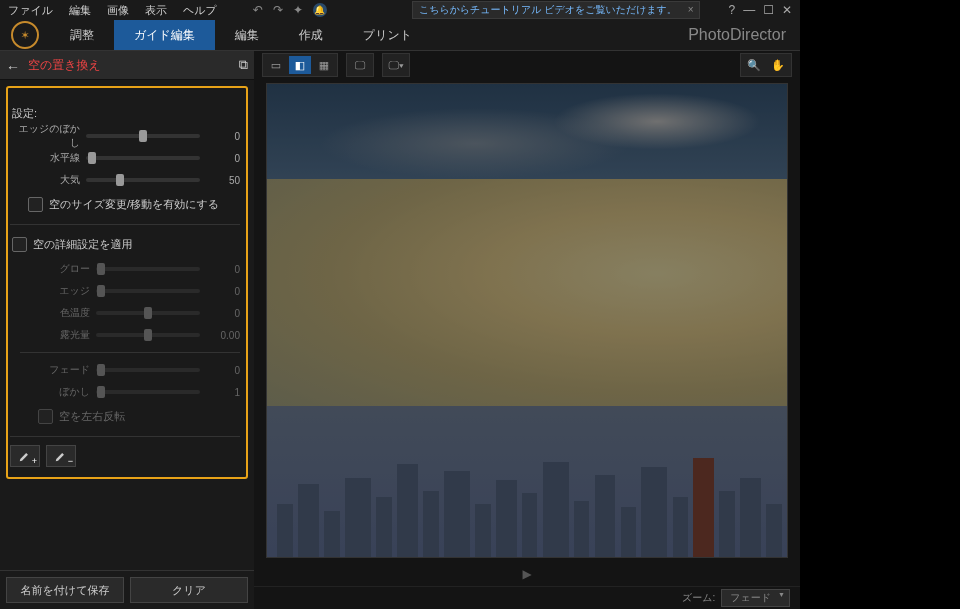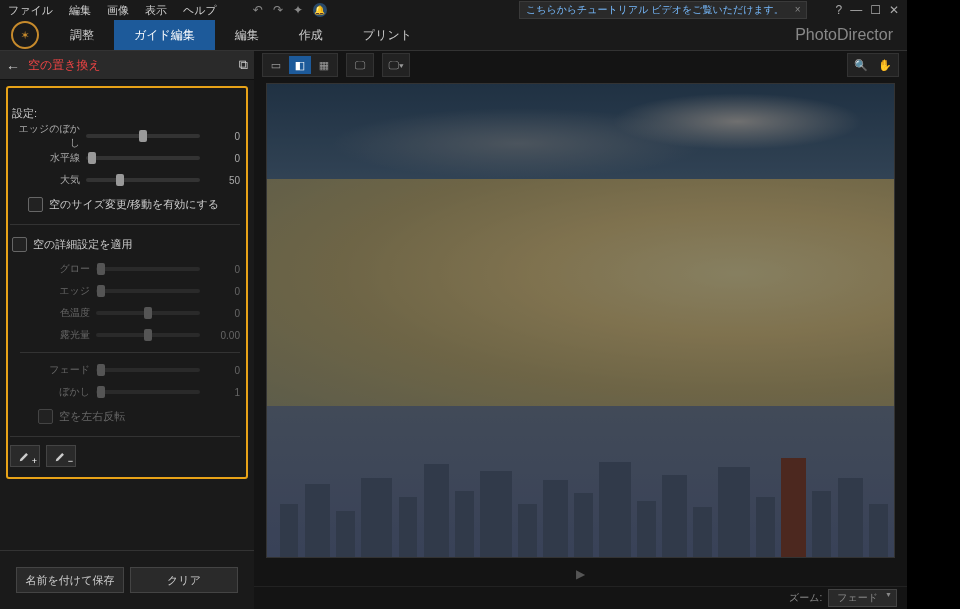--- a/index.html
+++ b/index.html
@@ -1,16 +1,16 @@
 <!DOCTYPE html>
 <html><head>
 <meta charset="utf-8">
 <style>
 html,body{margin:0;padding:0;width:960px;height:609px;background:#000;font-family:"Meiryo","Yu Gothic",sans-serif;color:#bbb;font-size:11px;overflow:hidden}
-.app{width:907px;height:609px;background:#1a1a1a;display:flex;flex-direction:column}
+.app{width:800px;height:609px;background:#1a1a1a;display:flex;flex-direction:column}
 .menubar{height:20px;background:#1a1a1a;display:flex;align-items:center;padding:0 8px;gap:16px;font-size:11px;color:#ccc}
 .menubar .menu-item{cursor:pointer}
 .menubar .icons{margin-left:20px;display:flex;gap:10px;align-items:center}
 .menubar .icons span{color:#888;font-size:12px}
 .menubar .icons .bell{color:#6cf;background:#2a4a6a;border-radius:50%;width:14px;height:14px;display:flex;align-items:center;justify-content:center;font-size:9px}
 .menubar .spacer{flex:1}
 .menubar .tutorial{background:#2a2a2a;border:1px solid #3a3a3a;padding:1px 6px;font-size:10px;color:#7bf}
 .menubar .tutorial .close{margin-left:8px;color:#888}
 .menubar .win{display:flex;gap:8px;margin-left:12px;color:#aaa;font-size:12px}
 .topbar{height:30px;background:#1a1a1a;display:flex;align-items:center;border-bottom:1px solid #333}
@@ -42,21 +42,21 @@
 .check-row.disabled{color:#666}
 .check-row .chk{width:13px;height:13px;border:1px solid #666;border-radius:2px;background:#222}
 .check-row.disabled .chk{border-color:#444}
 .sep{border-top:1px solid #333;margin:6px 0}
 .indent{padding-left:10px}
 .desc{color:#999;font-size:10px;line-height:1.4;padding:4px 2px}
 .brush-select{display:flex;gap:6px;padding:2px 0}
 .brush{width:28px;height:20px;background:#2a2a2a;border:1px solid #444;display:flex;align-items:center;justify-content:center;color:#ccc;font-size:10px;position:relative}
 .brush svg{width:14px;height:14px}
 .brush .badge{position:absolute;bottom:0px;right:2px;font-size:9px;color:#fff}
-.footer-buttons{display:flex;gap:6px;padding:16px;border-top:1px solid #333}
+.footer-buttons{display:flex;gap:6px;padding:6px;border-top:1px solid #333}
 .footer-buttons .btn{flex:1;height:24px;background:#2a2a2a;border:1px solid #444;display:flex;align-items:center;justify-content:center;color:#ccc;font-size:11px}
 .canvas-area{flex:1;background:#141414;display:flex;flex-direction:column}
 .canvas-toolbar{height:28px;display:flex;align-items:center;padding:0 8px;gap:8px}
 .tool-group{display:flex;gap:2px;background:#222;border:1px solid #333;padding:2px}
 .tool{width:22px;height:18px;display:flex;align-items:center;justify-content:center;color:#999;font-size:11px}
 .tool.active{background:#1d5a9a;color:#fff}
 .canvas-toolbar .spacer{flex:1}
 .canvas{flex:1;margin:4px 12px;border:1px solid #333;position:relative;overflow:hidden;background:#0a0a0a}
 .sky-image{position:absolute;inset:0}
 .sky-top{position:absolute;top:0;left:0;right:0;height:20%;background:linear-gradient(to bottom,#3a5a7a,#5a7a9a)}

